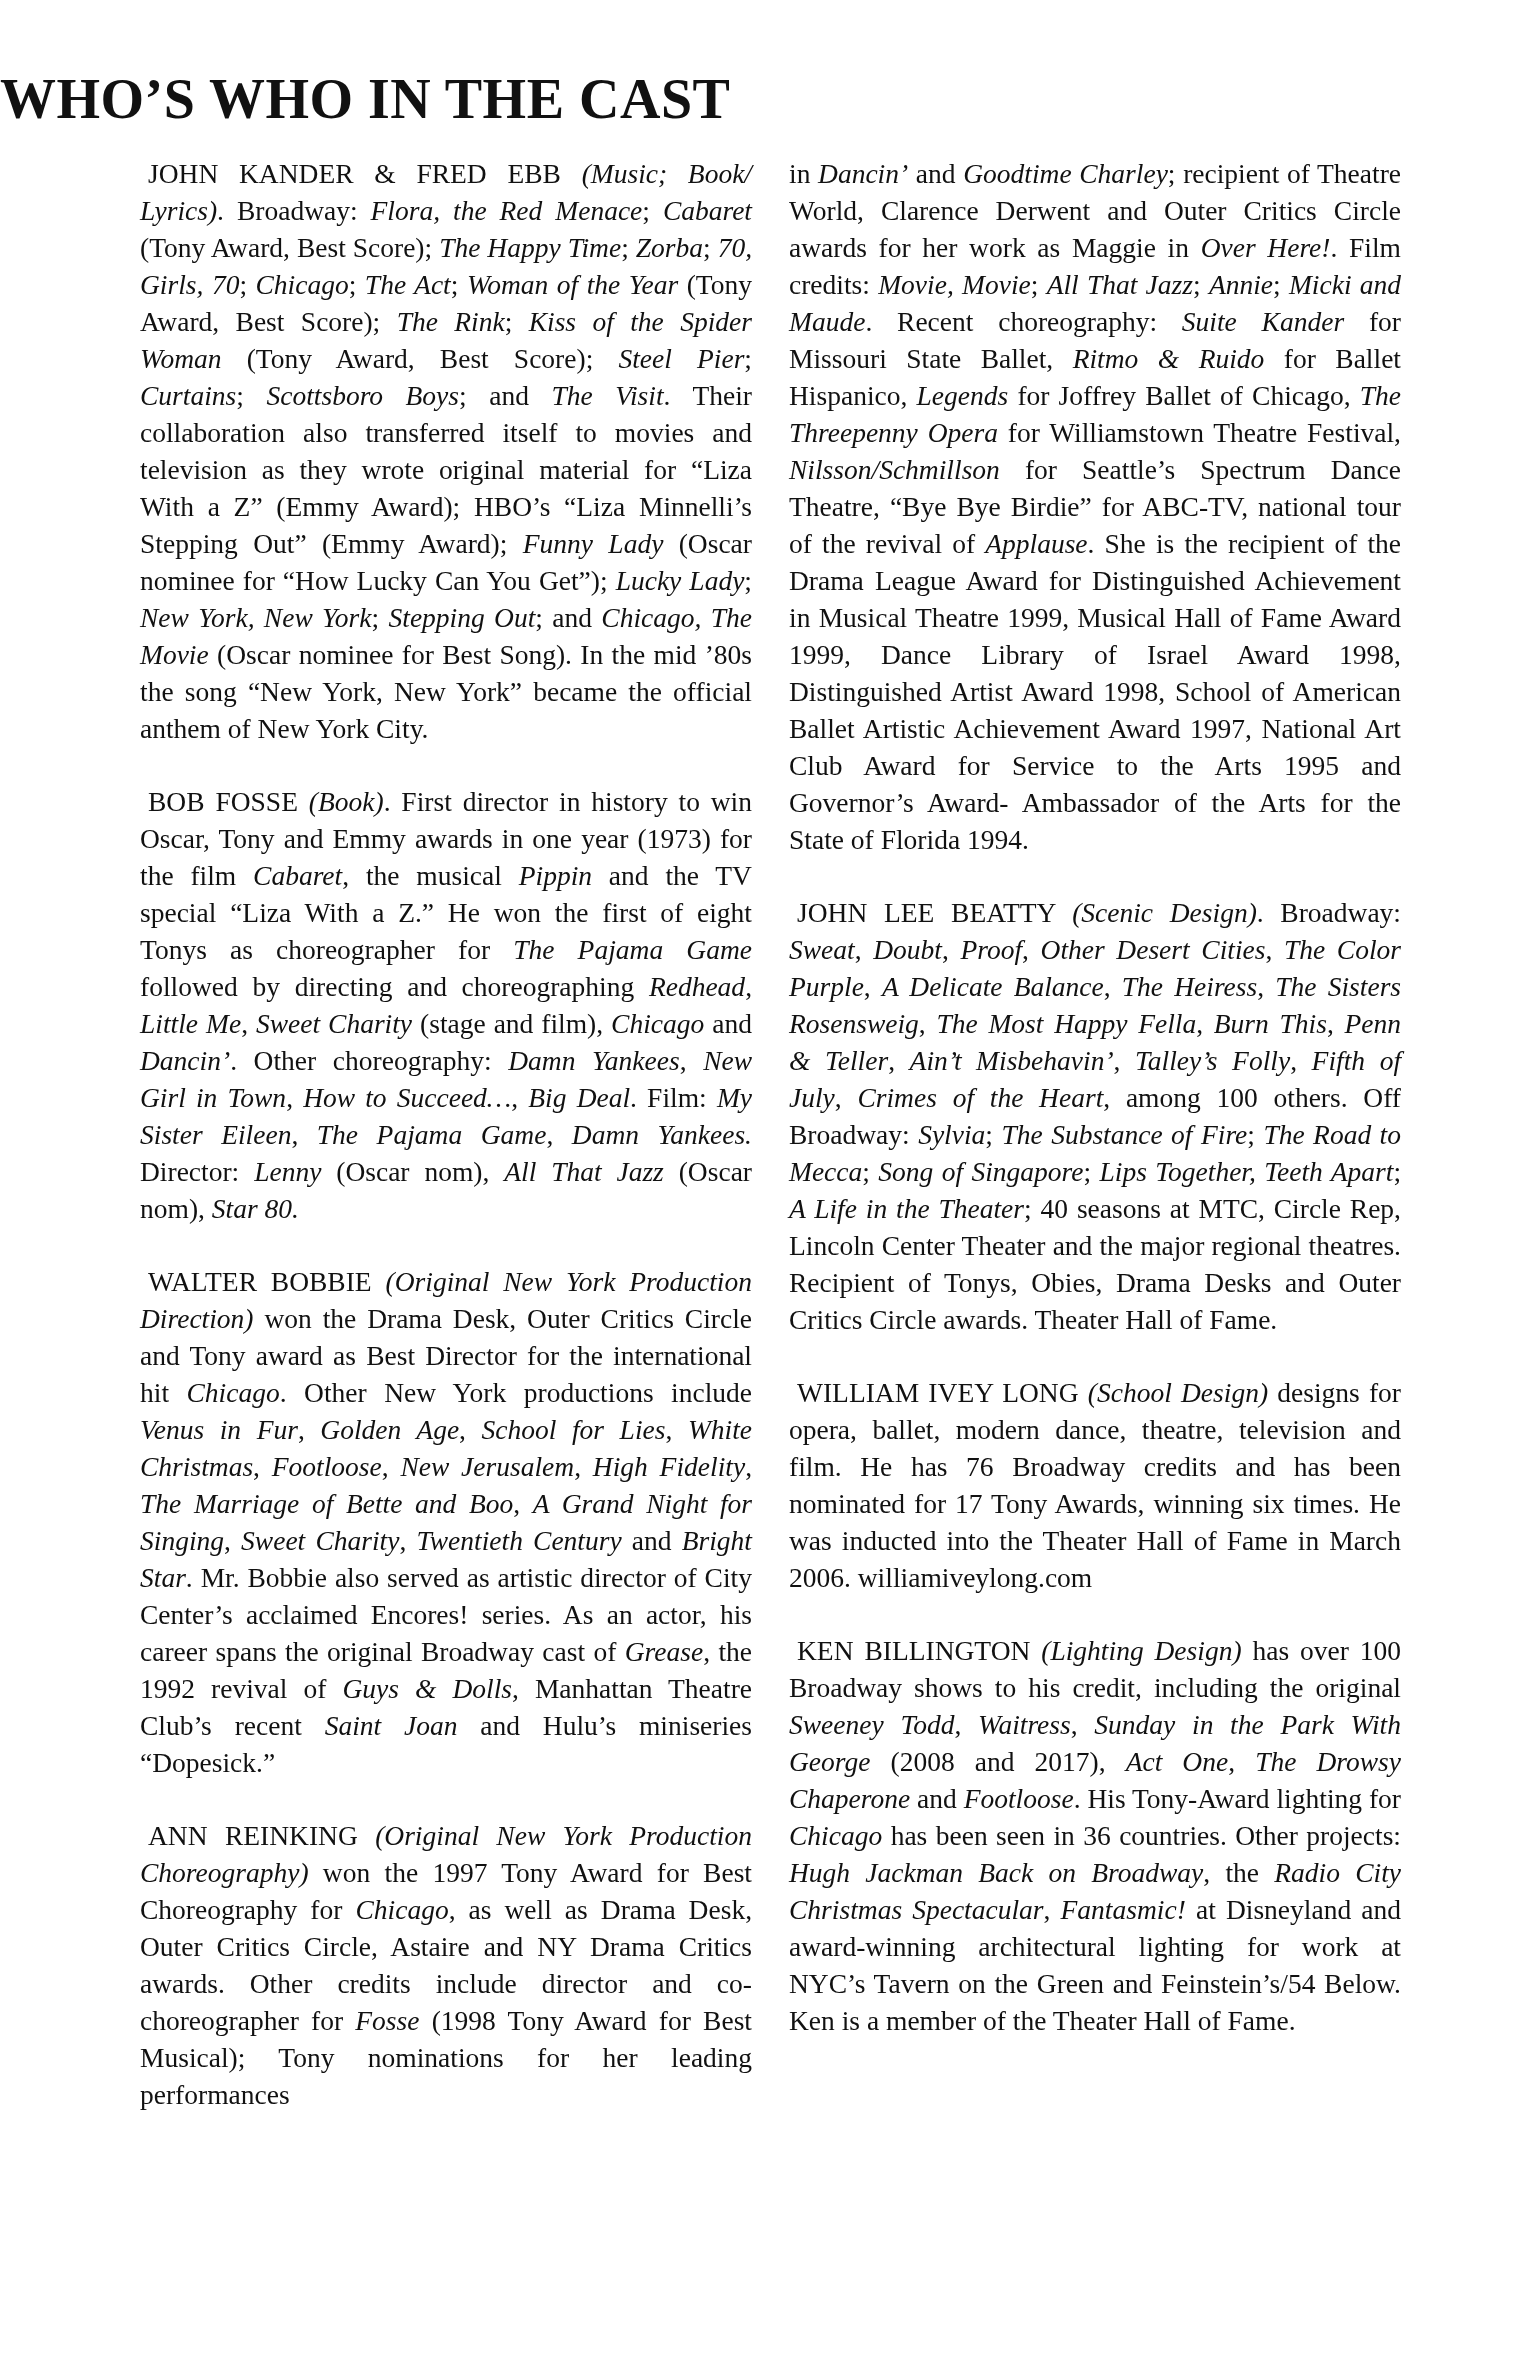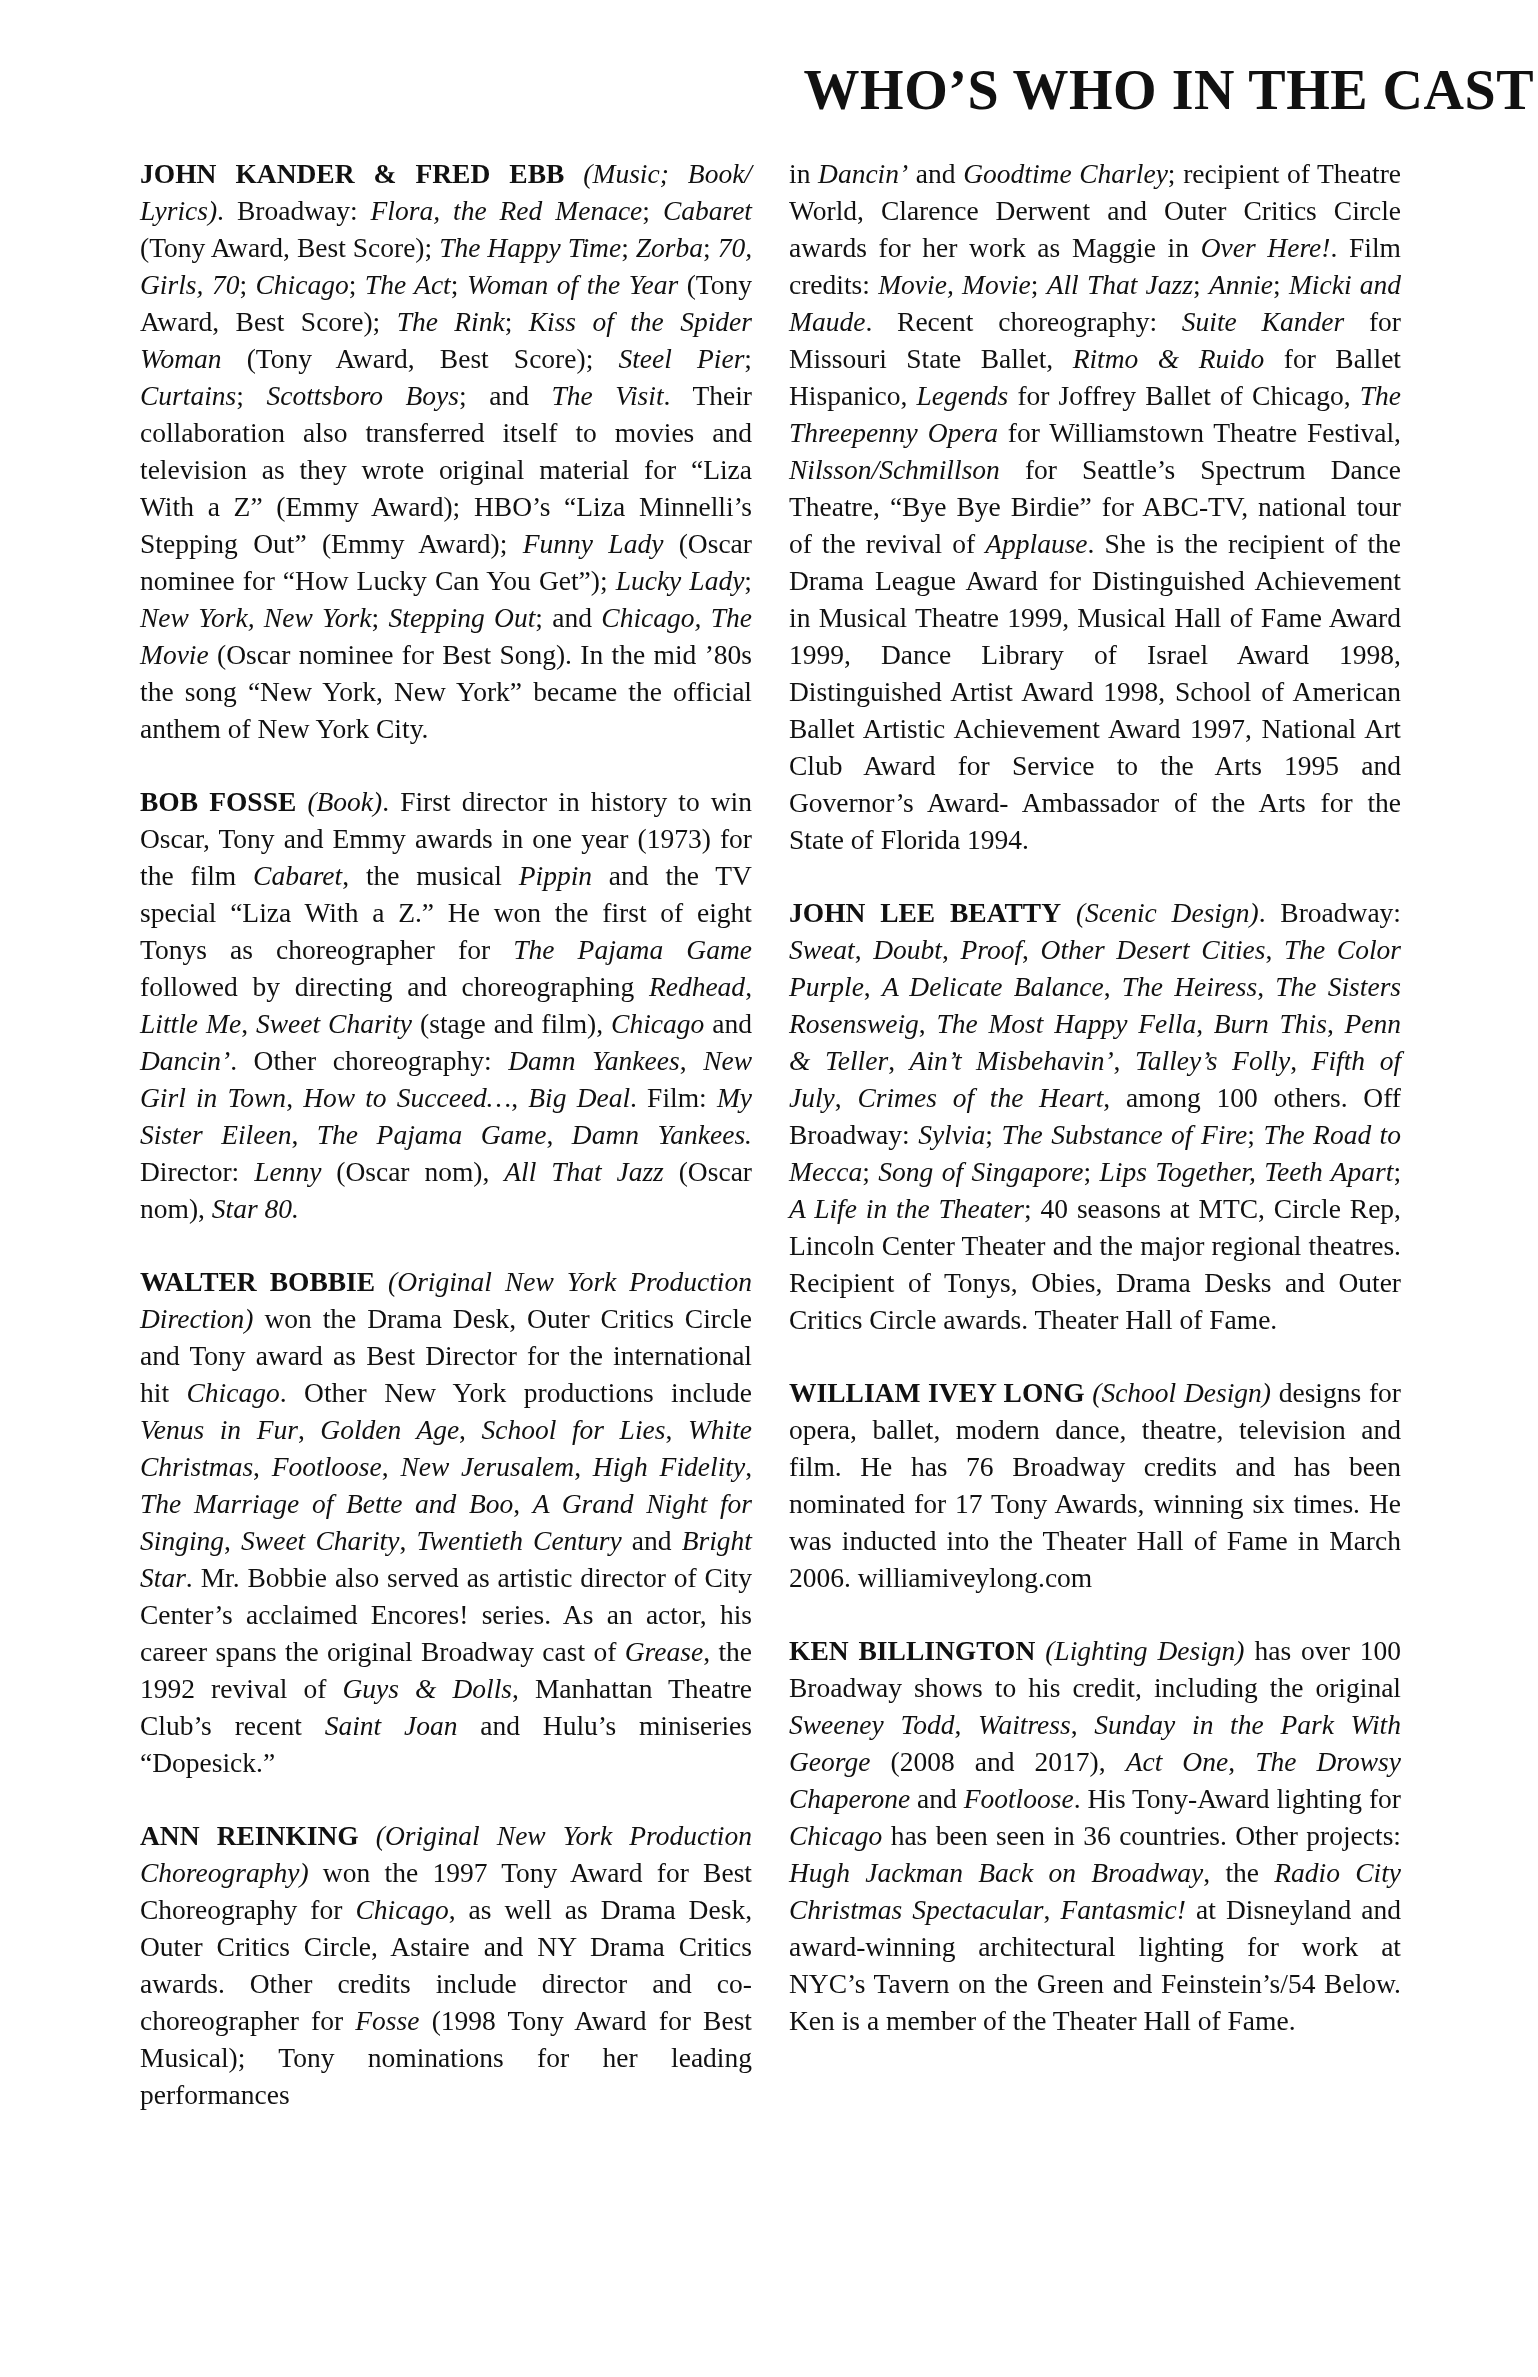--- a/index.html
+++ b/index.html
@@ -2,38 +2,38 @@
 <html style="font-size:15px"><head>
 <meta charset="utf-8">
 <style>
   html, body { margin: 0; padding: 0; background: #ffffff; }
   body {
     width: 1538px; height: 2377px; position: relative; overflow: hidden;
     font-family: "Liberation Serif", "DejaVu Serif", serif;
     color: #111111;
   }
   .page-title {
-    position: absolute; left: 0; top: 58px; width: 1534px;
-    text-align: right;
+    position: absolute; left: 0; top: 67px; width: 1534px;
+    text-align: left;
     font-size: 56px; font-weight: bold; letter-spacing: 0.5px;
     line-height: 65px; margin: 0;
   }
   .column {
     position: absolute; top: 155px; width: 612px;
   }
   .col-left { left: 140px; }
   .col-right { left: 789px; }
   .bio {
     margin: 0 0 36px 0;
     font-size: 27.5px;
     line-height: 37px;
     text-align: justify;
     hyphens: none;
   }
-  .bio .name { font-weight: bold; }
+  .bio .name { font-weight: normal; margin-left: 8px; }
   .bio .i { font-style: italic; }
   .bio.cont { }
 </style>
 </head>
 <body>
 
 <h1 class="page-title">WHO’S WHO IN THE CAST</h1>
 
 <div class="column col-left">
   <p class="bio">

